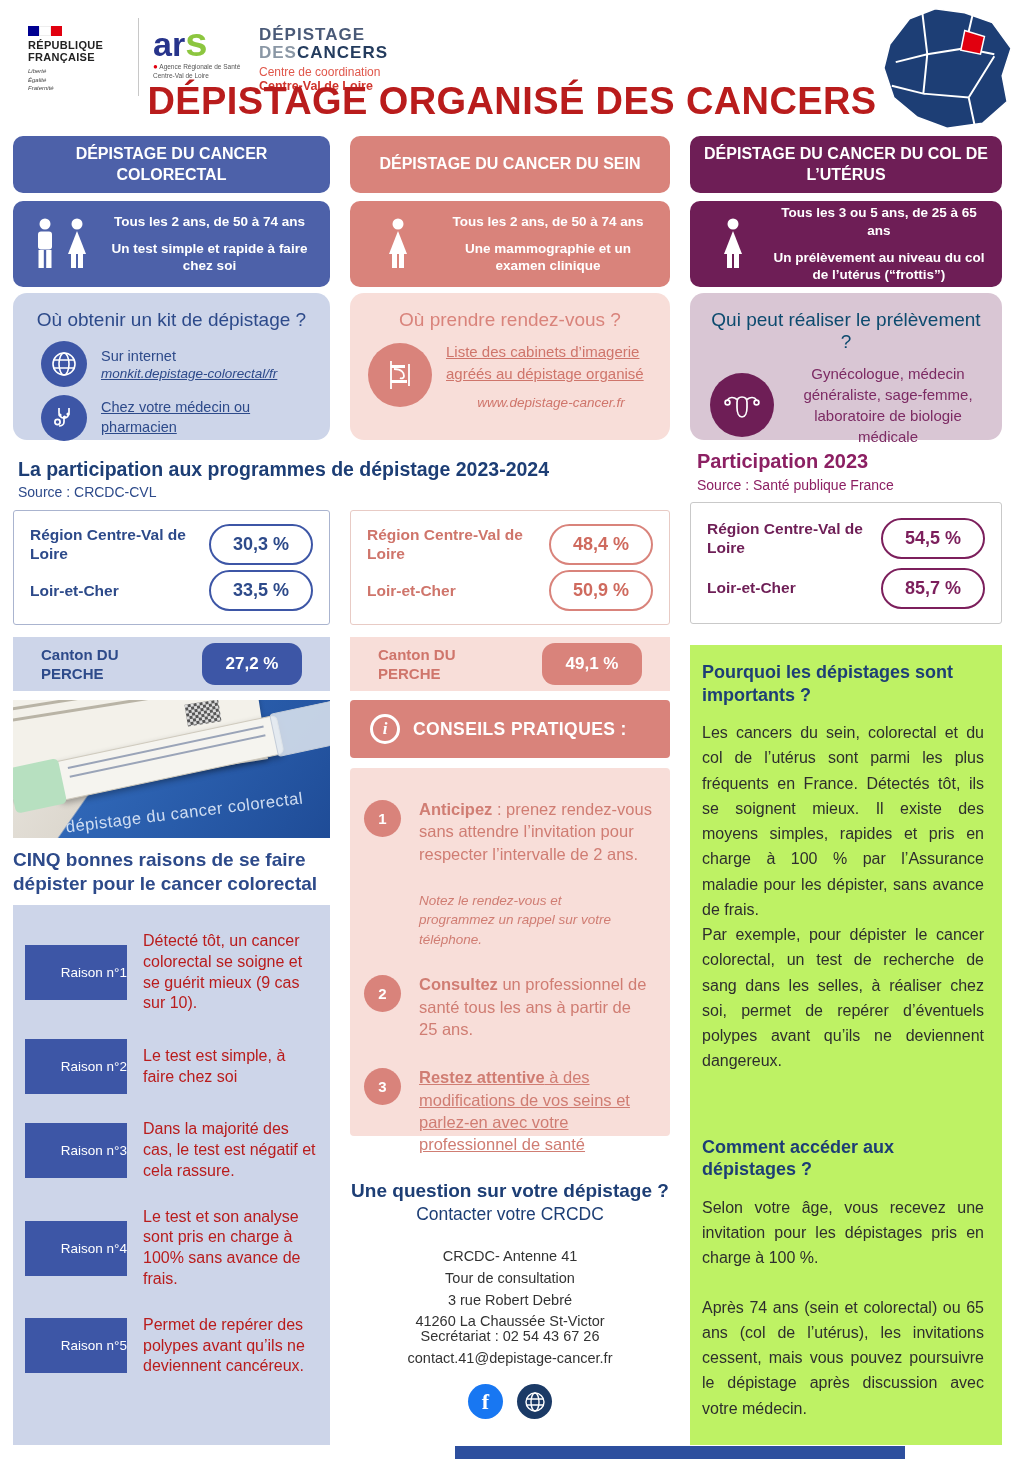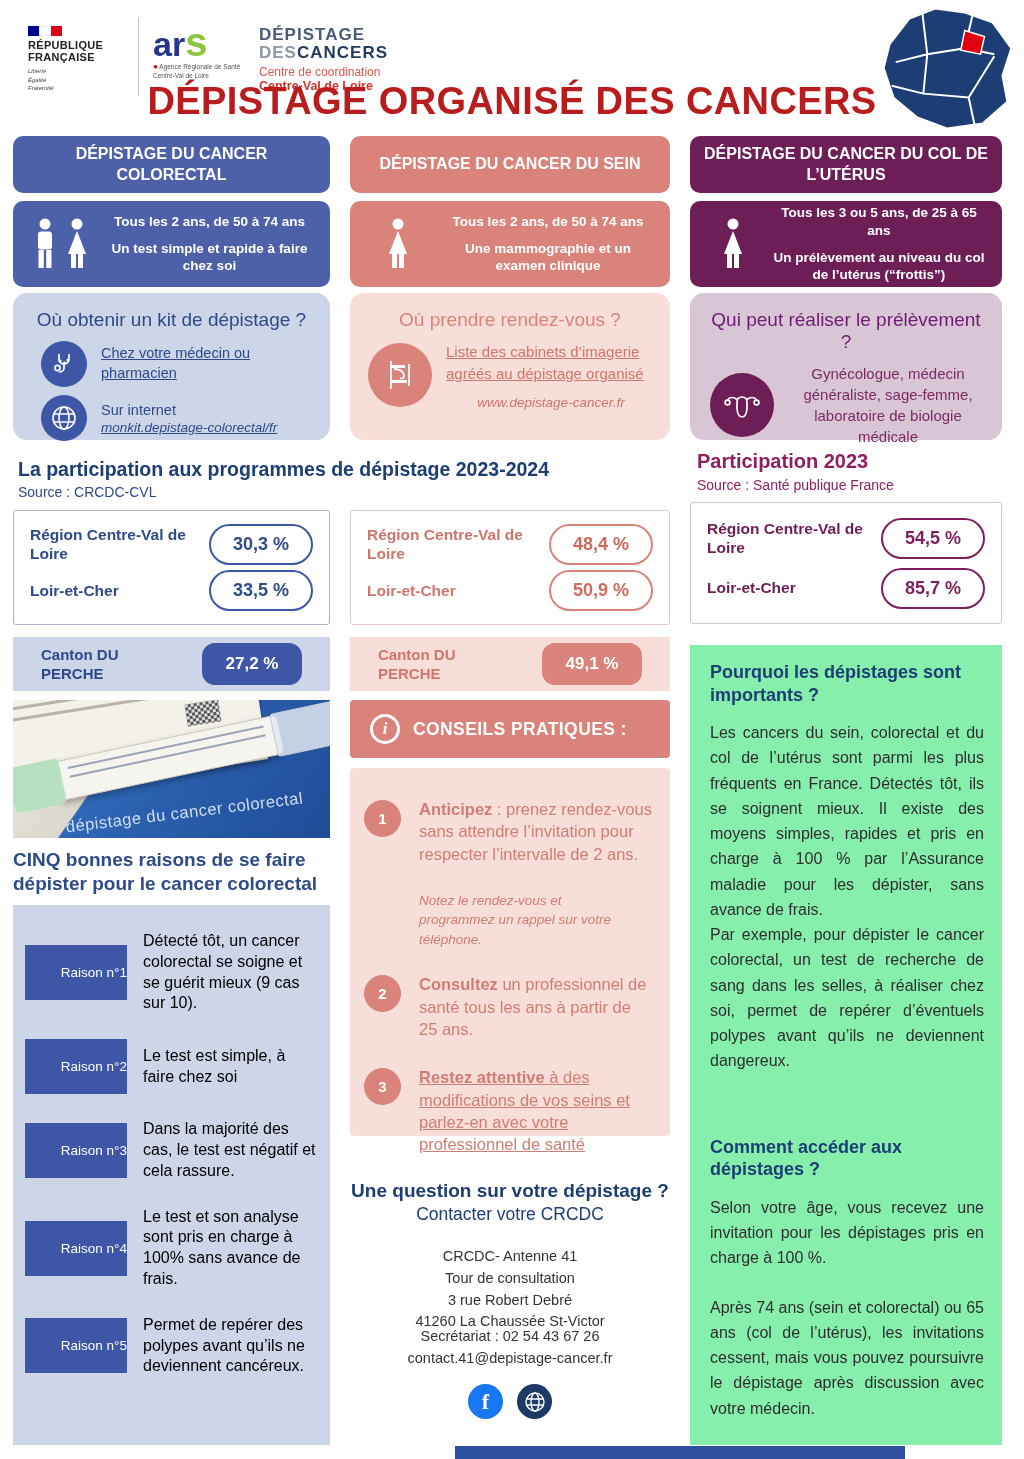--- a/index.html
+++ b/index.html
@@ -55,21 +55,21 @@
   .bg-salmon { background:#d9837b; }
   .bg-purple { background:#6e1e56; }
 
   .where-card { top:293px; height:147px; border-radius:14px; padding:12px 14px; }
   .card-blue   { background:#cdd5e9; }
   .card-salmon { background:#f8ded9; }
   .card-purple { background:#d9c6d4; }
   .where-title { text-align:center; font-size:19px; margin:4px 0 10px; }
   .t-blue   { color:#2d4a8a; }
   .t-salmon { color:#d9837b; }
-  .t-purple { color:#701a75; }
+  .t-purple { color:#0c4a6e; }
   .where-row { display:flex; align-items:center; gap:14px; margin:8px 0 0 14px; }
   .circle-icon { border-radius:50%; display:flex; align-items:center; justify-content:center; flex-shrink:0; }
   .ci-blue   { width:46px; height:46px; background:#3d56a6; }
   .ci-salmon { width:64px; height:64px; background:#d9837b; }
   .ci-purple { width:64px; height:64px; background:#6e1e56; }
   .link { text-decoration:underline; cursor:pointer; }
   .where-link-blue { color:#2d4a8a; font-size:14.5px; line-height:1.35; }
   .where-label { color:#2d4a8a; font-size:14.5px; line-height:1.35; }
   .where-url-blue { color:#2d4a8a; font-size:13.5px; font-style:italic; text-decoration:underline; }
   .where-link-salmon { color:#cf756b; font-size:15px; line-height:1.45; text-decoration:underline; }
@@ -114,21 +114,21 @@
   .photo-cap { position:absolute; left:-46px; top:-4px; width:52px; height:46px; background:#b7e0c0; border-radius:5px; }
   .photo-tip { position:absolute; right:-60px; top:-3px; width:66px; height:44px; background:rgba(225,232,240,0.85); border:1px solid #c3ccd8; border-radius:4px; }
   .photo-tube i { display:block; height:2px; background:#9aa4b8; margin:7px 14px 0; }
   .photo-caption { position:absolute; left:52px; bottom:16px; color:rgba(225,235,250,0.9);
                    font-size:16.5px; transform:rotate(-7deg); letter-spacing:0.5px; }
 
   .cinq-title { top:848px; font-size:19px; font-weight:bold; color:#2d4a8a; line-height:1.28; }
   .raisons-card { top:905px; height:540px; background:#cdd5e9; padding:26px 12px 10px; }
   .raison-item { display:flex; align-items:center; gap:16px; margin-bottom:25px; }
   .raison-badge { width:102px; padding:20px 0; background:#3d56a6; color:#fff; font-size:13.5px; text-align:right; flex-shrink:0; }
-  .raison-text { color:#000000; font-size:16px; line-height:1.3; width:190px; }
+  .raison-text { color:#b91c1c; font-size:16px; line-height:1.3; width:190px; }
 
   
   .conseils-banner { top:700px; height:58px; background:#d9837b; border-radius:4px; display:flex;
                      align-items:center; gap:13px; padding:0 0 0 20px; }
   .info-icon { width:30px; height:30px; border:3px solid #fff; border-radius:50%; color:#fff;
                display:flex; align-items:center; justify-content:center; font-weight:bold; font-size:17px;
                font-family:"Liberation Serif", serif; font-style:italic; flex-shrink:0; }
   .conseils-title { color:#fff; font-weight:bold; font-size:17.5px; letter-spacing:0.4px; }
   .conseils-card { top:768px; height:368px; background:#f8ded9; border-radius:4px; padding:30px 18px 0 14px; }
   .conseil-item { display:flex; gap:18px; margin-bottom:26px; }
@@ -142,21 +142,21 @@
   .question-head { top:1180px; text-align:center; font-size:19px; font-weight:bold; color:#1d3e75; }
   .question-sub  { top:1204px; text-align:center; font-size:17.5px; color:#1d3e75; }
   .address { top:1246px; text-align:center; font-size:14.5px; color:#333; line-height:1.5; }
   .phone-mail { top:1326px; text-align:center; font-size:14.5px; color:#333; line-height:1.5; }
   .social { top:1384px; display:flex; justify-content:center; gap:14px; }
   .soc-circle { width:35px; height:35px; border-radius:50%; display:flex; align-items:center; justify-content:center; cursor:pointer; }
   .soc-fb { background:#1877f2; color:#fff; font-weight:bold; font-size:22px; font-family:"Liberation Serif", serif; }
   .soc-web { background:#1b3a66; }
 
   
-  .right-panel { top:645px; height:800px; background:#86efac; padding:16px 18px 0 20px; }
+  .right-panel { top:645px; height:800px; background:#bef264; padding:16px 18px 0 12px; }
   .rp-title { color:#1d3e75; font-size:18px; font-weight:bold; line-height:1.25; margin-bottom:14px; }
   .rp-p { color:#2e2e2e; font-size:16px; line-height:1.58; text-align:justify; }
   .gap-how { margin-top:62px; }
   .gap-p { margin-top:24px; }
 
   .footer-bar { position:absolute; left:455px; bottom:0; width:450px; height:13px; background:#2d4f9e; }
 </style>
 </head>
 <body>
 
@@ -248,43 +248,43 @@
     <div class="band-text">
       <div class="freq">Tous les 3 ou 5 ans, de 25 à 65 ans</div>
       <div>Un prélèvement au niveau du col de l’utérus (“frottis”)</div>
     </div>
   </div>
 
   <div class="abs col-l where-card card-blue">
     <div class="where-title t-blue">Où obtenir un kit de dépistage ?</div>
     <div class="where-row">
       <div class="circle-icon ci-blue">
+        <svg width="30" height="30" viewBox="0 0 30 30" fill="none" stroke="#fff" stroke-width="1.6">
+          <circle cx="15" cy="15" r="11"></circle>
+          <ellipse cx="15" cy="15" rx="5" ry="11"></ellipse>
+          <path d="M4.5 11 h21 M4.5 19 h21"></path>
+        </svg>
+      </div>
+      <div>
+        <div class="where-label">Sur internet</div>
+        <div class="where-url-blue">monkit.depistage-colorectal/fr</div>
+      </div>
+    </div>
+    <div class="where-row">
+      <div class="circle-icon ci-blue">
         <svg width="28" height="28" viewBox="0 0 28 28" fill="none" stroke="#fff" stroke-width="1.7">
           <path d="M9 4 v5 a5 5 0 0 0 10 0 V4"></path>
           <path d="M14 14 v4 a5 4 0 0 1 -5 4"></path>
           <circle cx="7.5" cy="18" r="2.6"></circle>
           <circle cx="10" cy="11" r="1.6" fill="#fff" stroke="none"></circle>
           <circle cx="14.5" cy="13" r="1.6" fill="#fff" stroke="none"></circle>
           <circle cx="18" cy="10" r="1.6" fill="#fff" stroke="none"></circle>
         </svg>
       </div>
       <div class="where-link-blue link" style="width:190px">Chez votre médecin ou pharmacien</div>
-    </div>
-    <div class="where-row">
-      <div class="circle-icon ci-blue">
-        <svg width="30" height="30" viewBox="0 0 30 30" fill="none" stroke="#fff" stroke-width="1.6">
-          <circle cx="15" cy="15" r="11"></circle>
-          <ellipse cx="15" cy="15" rx="5" ry="11"></ellipse>
-          <path d="M4.5 11 h21 M4.5 19 h21"></path>
-        </svg>
-      </div>
-      <div>
-        <div class="where-label">Sur internet</div>
-        <div class="where-url-blue">monkit.depistage-colorectal/fr</div>
-      </div>
     </div>
   </div>
 
   <div class="abs col-m where-card card-salmon">
     <div class="where-title t-salmon">Où prendre rendez-vous ?</div>
     <div class="where-row" style="margin-left:4px">
       <div class="circle-icon ci-salmon">
         <svg width="38" height="38" viewBox="0 0 38 38" fill="none" stroke="#fff" stroke-width="1.8">
           <path d="M10 5 v28"></path>
           <rect x="10" y="9" width="14" height="3" fill="#fff" stroke="none"></rect>

